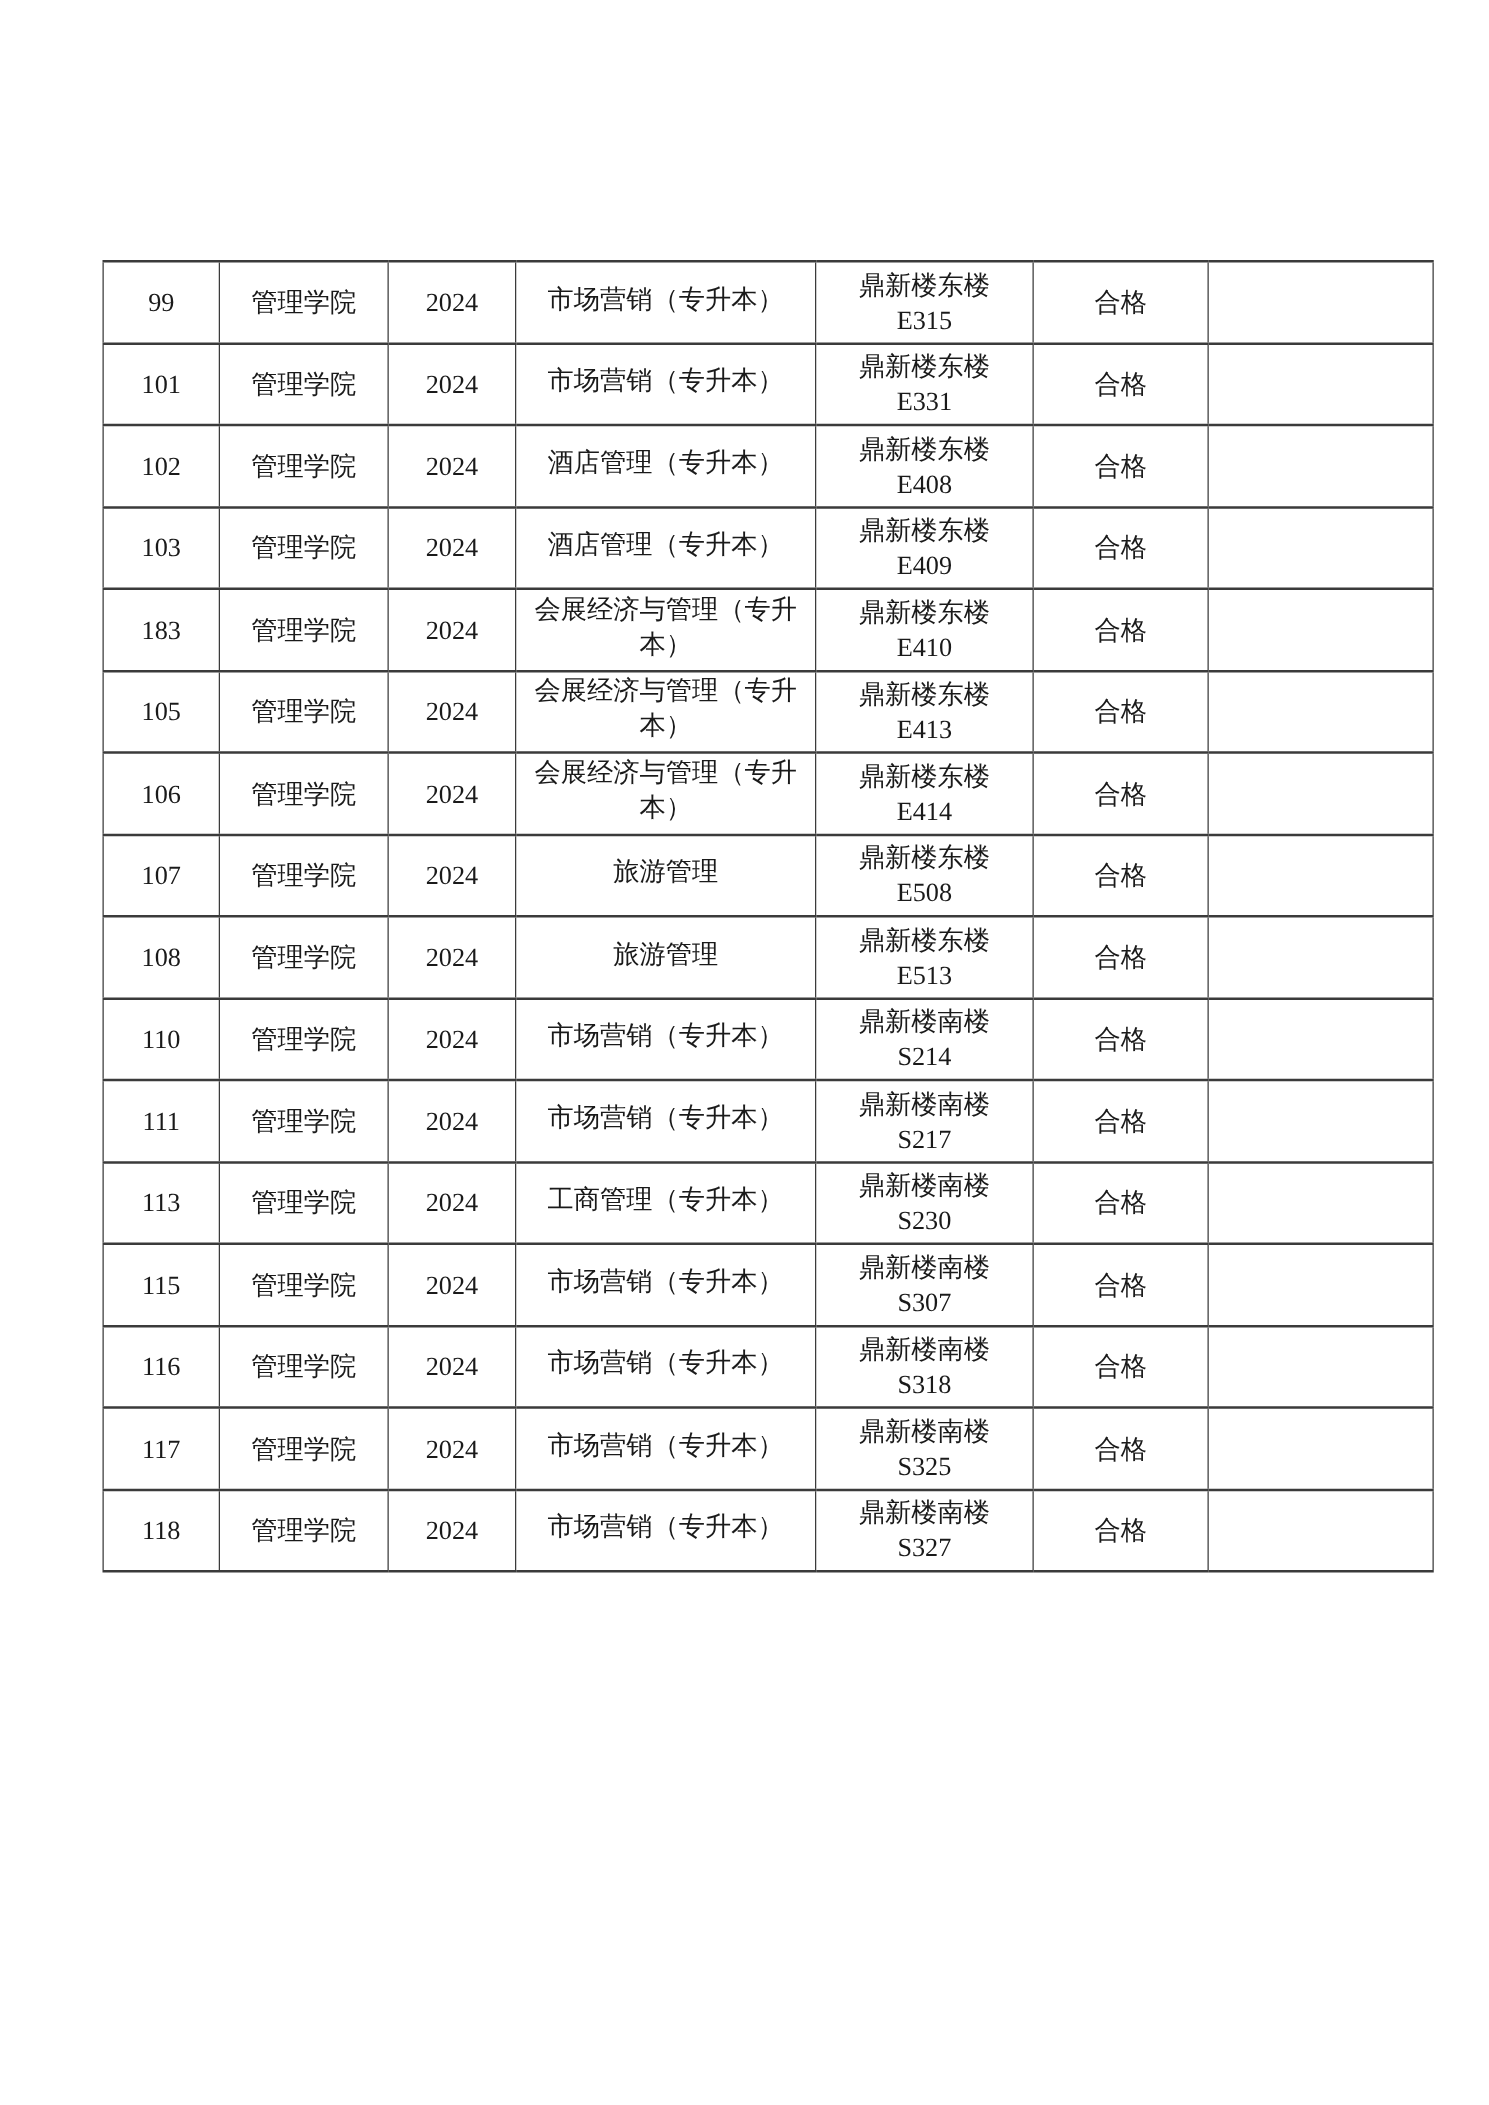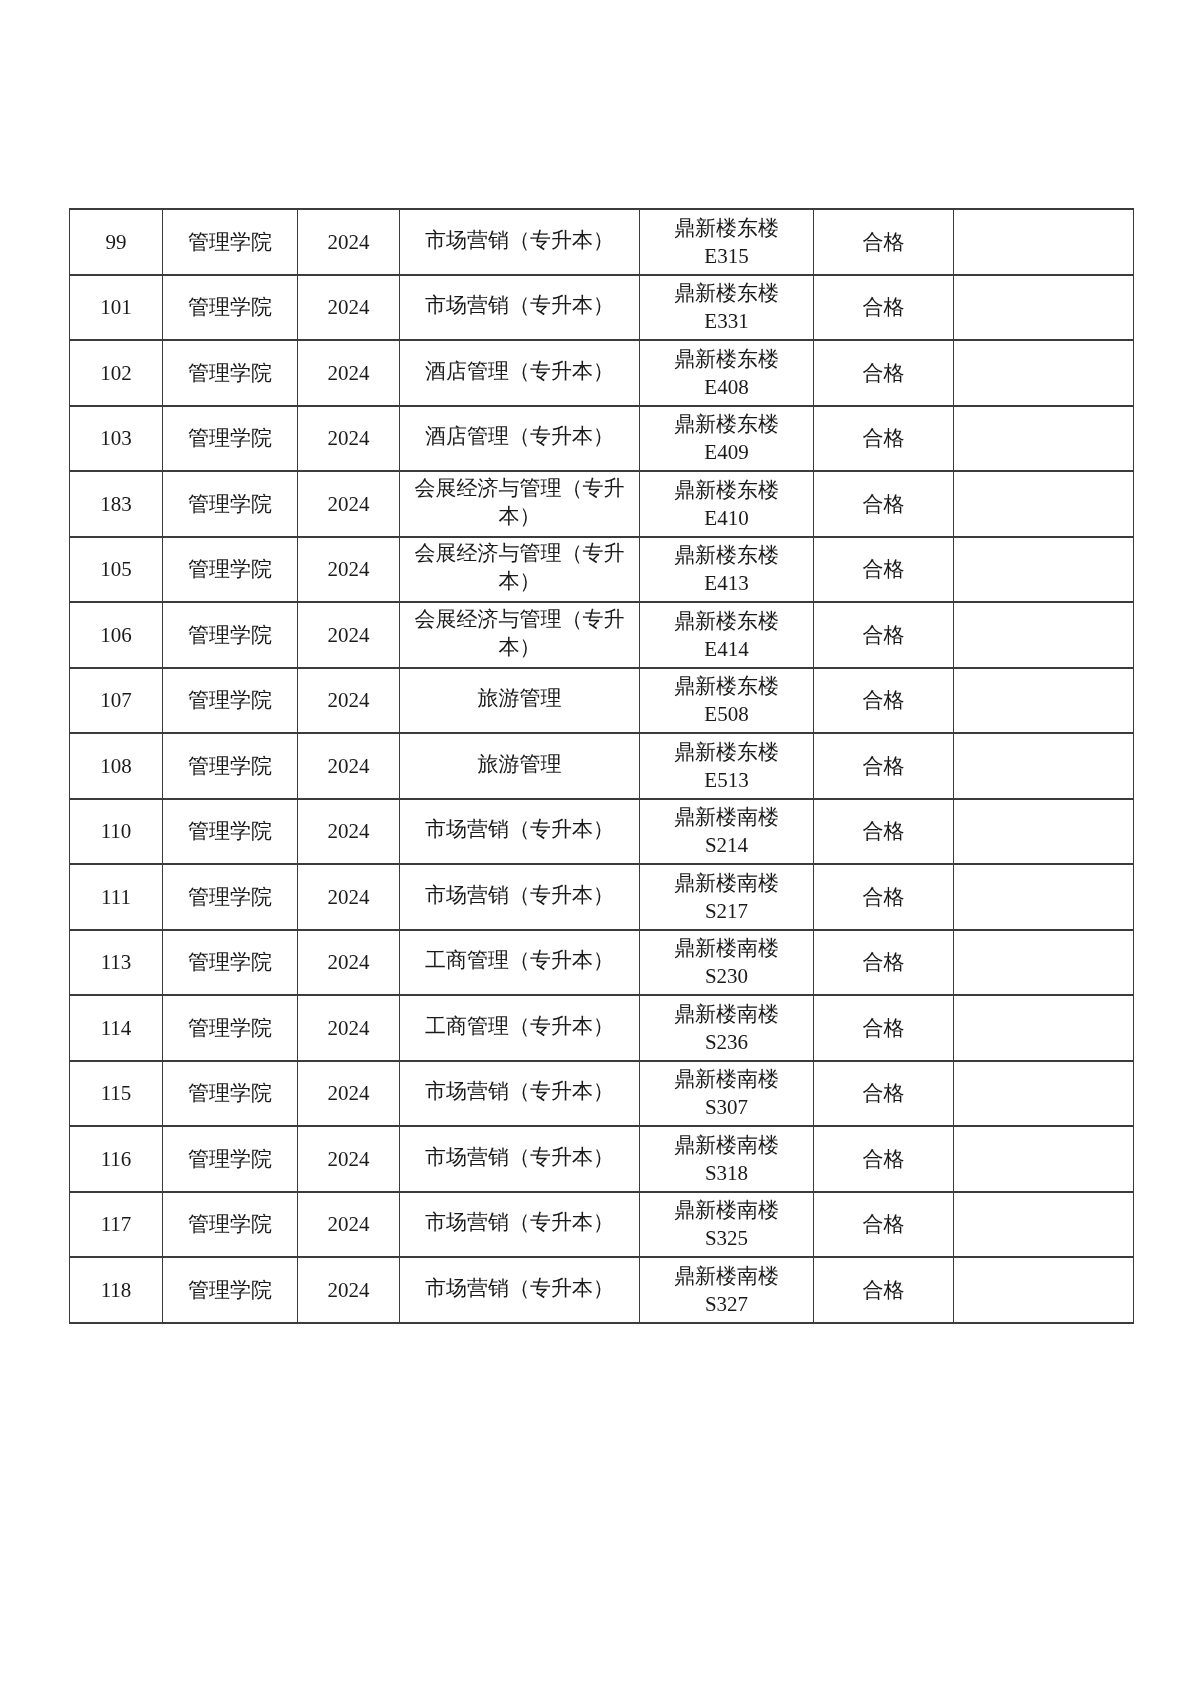--- a/index.html
+++ b/index.html
@@ -11,21 +11,21 @@
     position: relative;
     width: 1191px;
     height: 1684px;
     background: #ffffff;
     overflow: hidden;
     font-family: "Liberation Serif", "DejaVu Serif", serif;
     color: #1a1a1a;
   }
   table.roster {
     position: absolute;
-    left: 69px;
+    left: 82px;
     top: 208px;
     width: 1064px;
     table-layout: fixed;
     border-collapse: collapse;
   }
   table.roster td {
     border-left: 1.5px solid #3b3b3b;
     border-right: 1.5px solid #3b3b3b;
     border-top: 2px solid #3b3b3b;
     border-bottom: 2px solid #3b3b3b;
@@ -199,32 +199,20 @@
     <td class="cell-year">2024</td>
     <td class="cell-program">工商管理（专升本）</td>
     <td class="cell-location">
       <span class="loc-line">鼎新楼南楼</span>
       <span class="loc-line">S230</span>
     </td>
     <td class="cell-result">合格</td>
     <td class="cell-note"></td>
   </tr>
         <tr>
-    <td class="cell-no">114</td>
-    <td class="cell-college">管理学院</td>
-    <td class="cell-year">2024</td>
-    <td class="cell-program">工商管理（专升本）</td>
-    <td class="cell-location">
-      <span class="loc-line">鼎新楼南楼</span>
-      <span class="loc-line">S236</span>
-    </td>
-    <td class="cell-result">合格</td>
-    <td class="cell-note"></td>
-  </tr>
-        <tr>
     <td class="cell-no">115</td>
     <td class="cell-college">管理学院</td>
     <td class="cell-year">2024</td>
     <td class="cell-program">市场营销（专升本）</td>
     <td class="cell-location">
       <span class="loc-line">鼎新楼南楼</span>
       <span class="loc-line">S307</span>
     </td>
     <td class="cell-result">合格</td>
     <td class="cell-note"></td>

